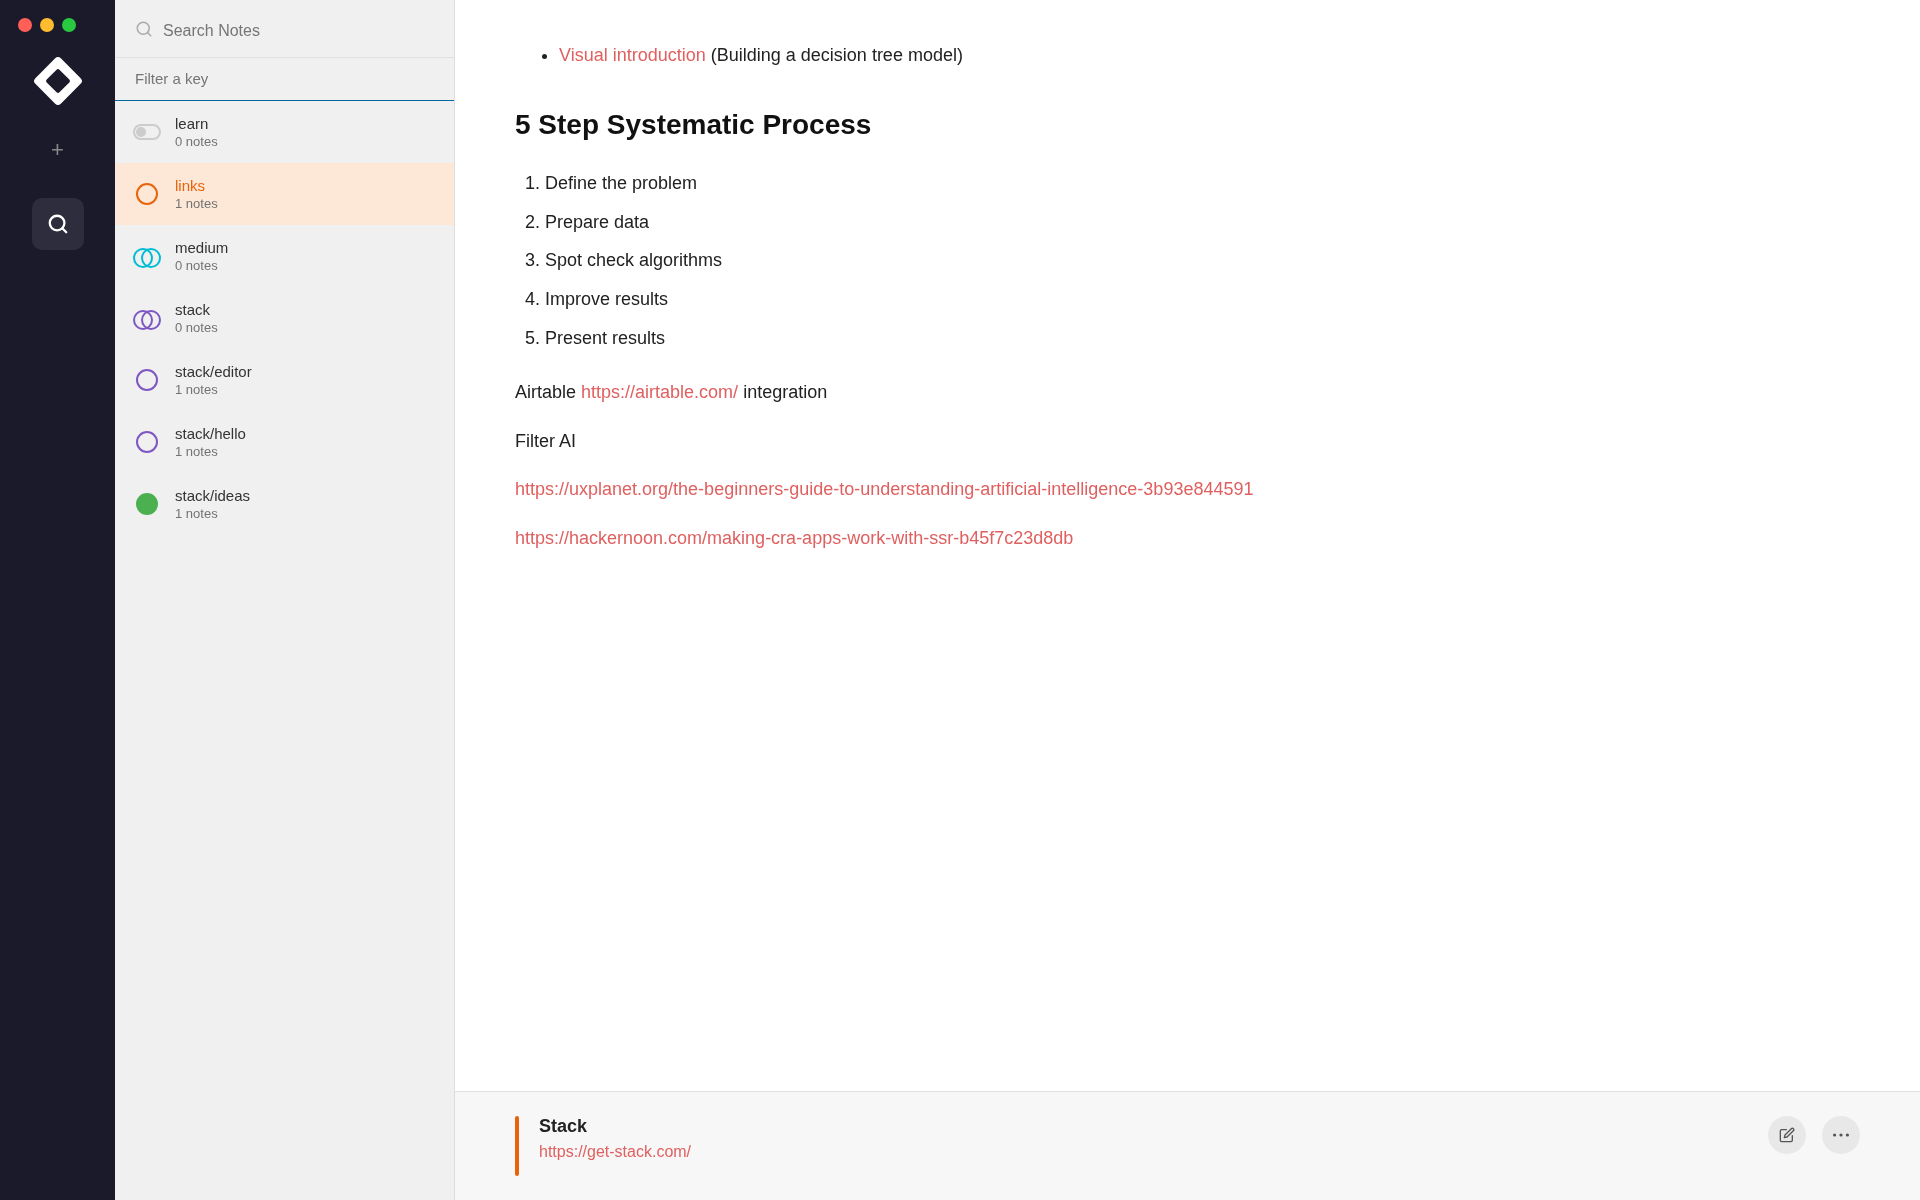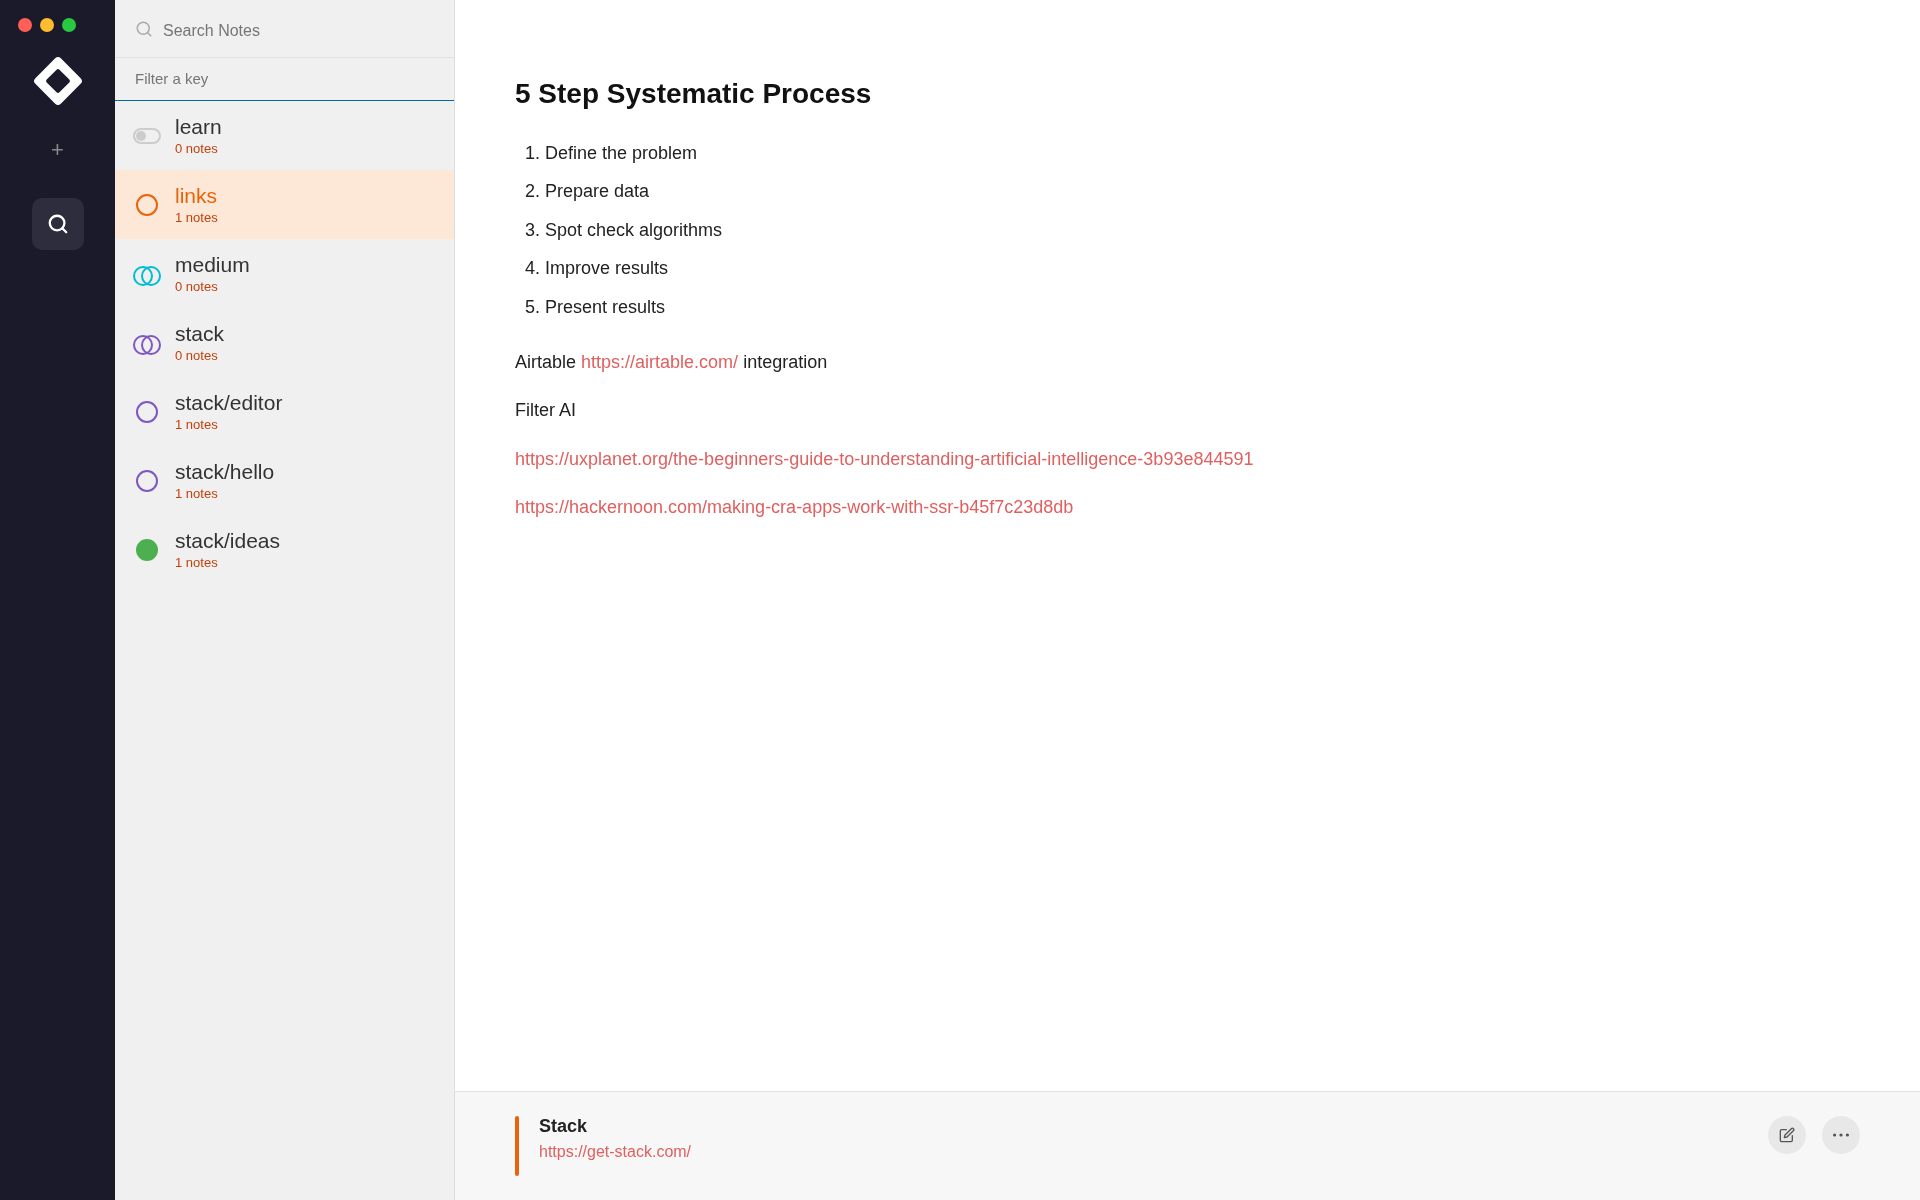--- a/index.html
+++ b/index.html
@@ -263,32 +263,32 @@
       border: 2.5px solid #4caf50;
       background: #4caf50;
     }
 
     .note-info {
       display: flex;
       flex-direction: column;
     }
 
     .note-name {
-      font-size: 21px;
+      font-size: 15px;
       font-weight: 500;
       color: #333;
     }
 
     .note-item.active .note-name {
       color: #e8640a;
     }
 
     .note-count {
       font-size: 13px;
-      color: #c2410c;
+      color: #737373;
       margin-top: 2px;
     }
 
     
     .main-content {
       flex: 1;
       background: white;
       overflow-y: auto;
       padding: 40px 60px;
       position: relative;
@@ -508,20 +508,26 @@
           <span class="note-count">1 notes</span>
         </div>
       </div>
 
     </div>
   </div>
 
   <div class="main-content">
     <div class="content-body">
 
+      <ul style="list-style: disc; margin-left: 24px; margin-bottom: 20px;">
+        <li class="bullet-item">
+          <a href="#" class="link-text">Visual introduction</a>
+          <span> (Building a decision tree model)</span>
+        </li>
+      </ul>
 
       <h2 class="section-heading">5 Step Systematic Process</h2>
 
       <ol class="ordered-list">
         <li>Define the problem</li>
         <li>Prepare data</li>
         <li>Spot check algorithms</li>
         <li>Improve results</li>
         <li>Present results</li>
       </ol>

